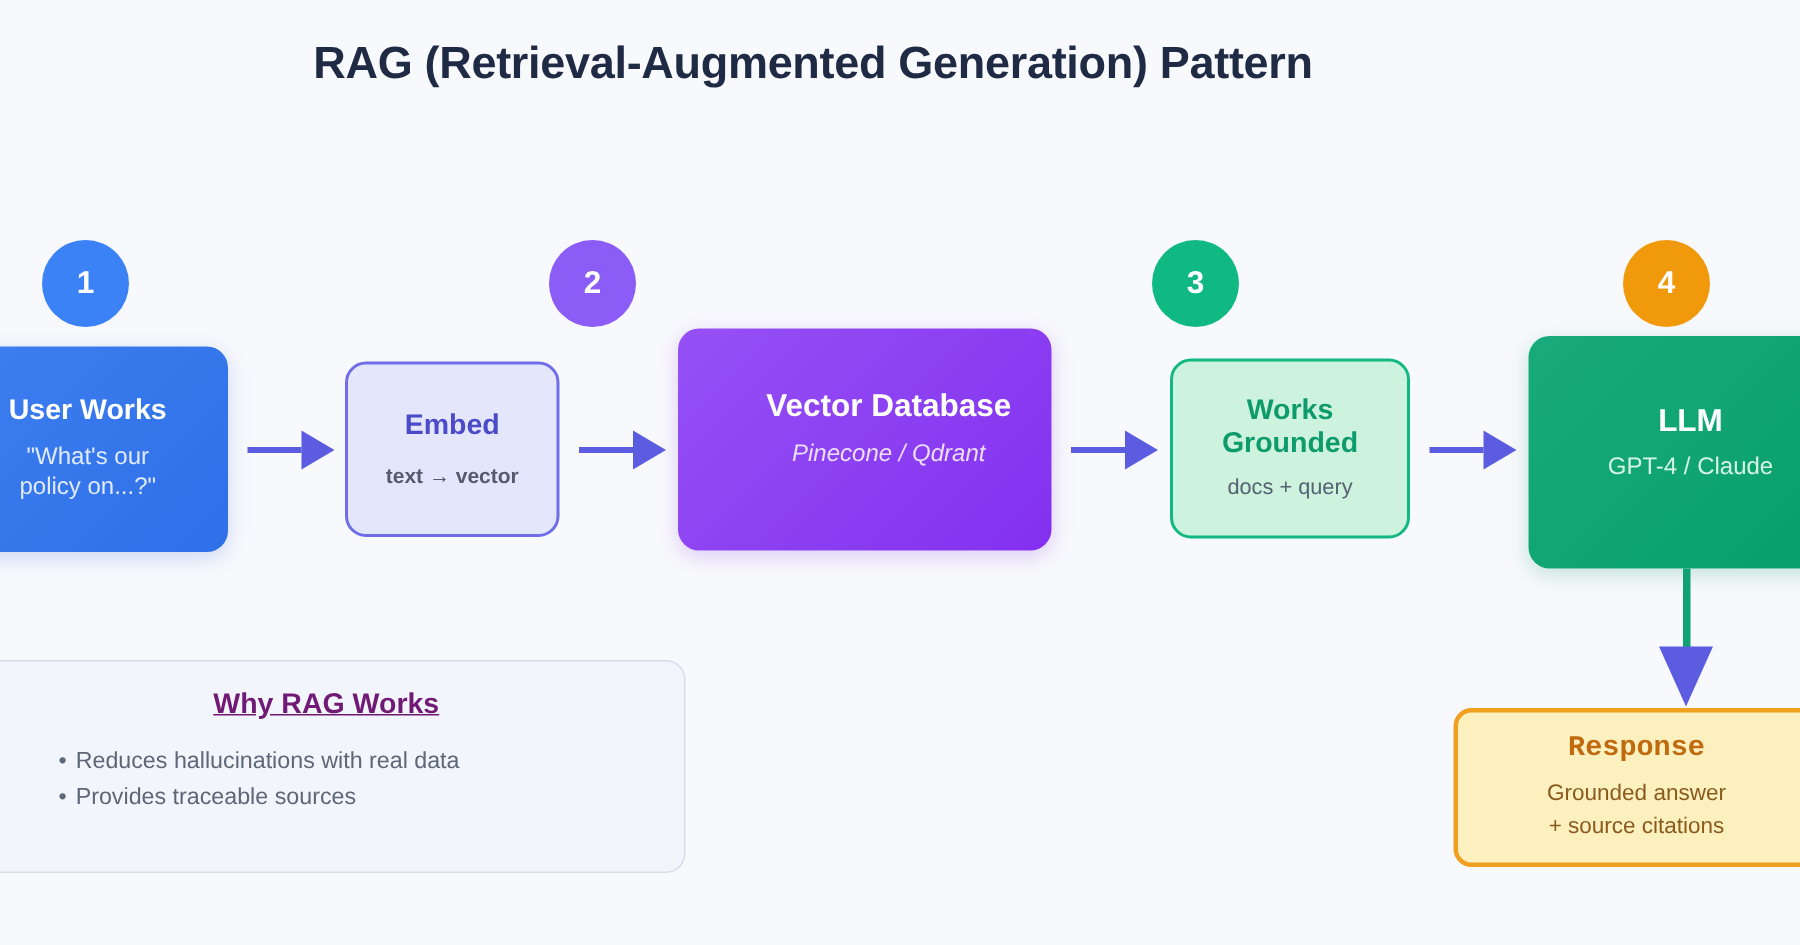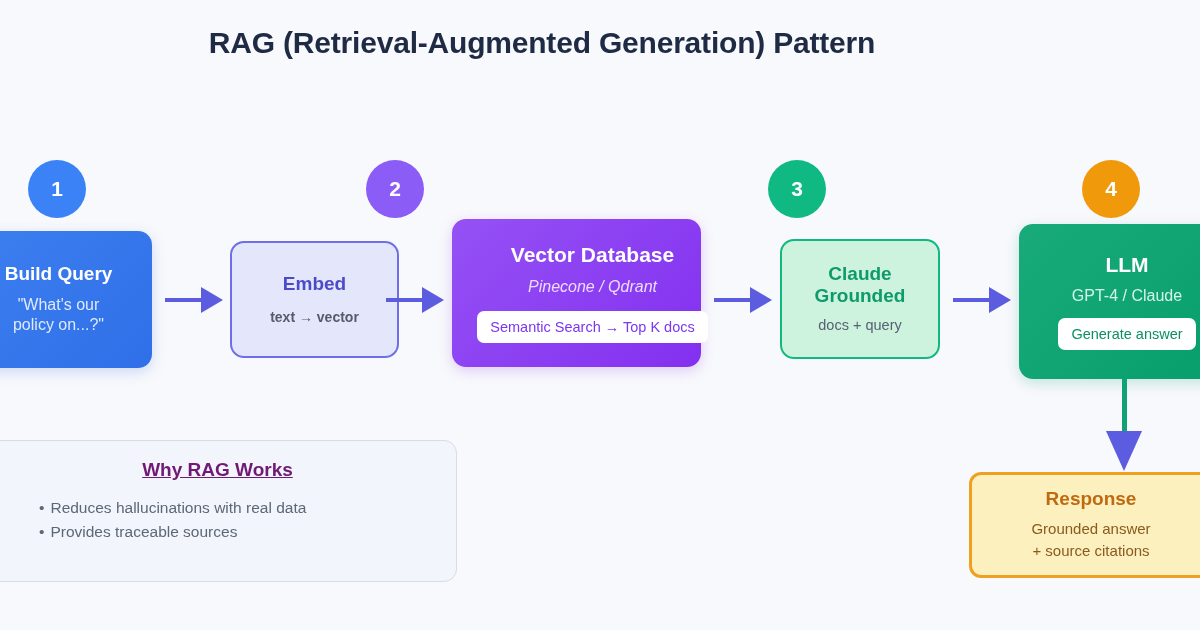--- a/index.html
+++ b/index.html
@@ -71,21 +71,21 @@
     box-shadow: 0 4px 14px rgba(45,100,220,0.22);
     padding: 0 14px;
   }
   #node-user-query .node-title { font-size: 19px; color: #ffffff; margin-bottom: 10px; }
   #node-user-query .node-sub   { font-size: 16px; color: #dfeaff; }
 
   
   #node-embed {
     left: 230px;
     top: 241px;
-    width: 169px;
+    width: 143px;
     height: 117px;
     background: #e4e7fb;
     border: 2px solid #6f6ee8;
   }
   #node-embed .node-title { font-size: 19px; color: #4b4bc9; margin-bottom: 13px; }
   #node-embed .node-sub   { font-size: 14px; color: #555b6b; font-weight: bold; }
 
   
   #node-vector-db {
     left: 452px;
@@ -135,21 +135,21 @@
   
   #node-response {
     left: 969px;
     top: 472px;
     width: 244px;
     height: 106px;
     background: #fdf0bf;
     border: 3px solid #f0a020;
     border-radius: 12px;
   }
-  #node-response .node-title { font-size: 19px; color: #c06a10; margin-bottom: 8px; }
+  #node-response .node-title { font-size: 19px; color: #c06a10; margin-bottom: 8px; font-family: Liberation Mono, monospace; }
   #node-response .node-sub   { font-size: 15px; color: #8a5a1c; line-height: 1.45; }
 
   
   .arrow-h {
     position: absolute;
     top: 293px;
     height: 14px;
     display: flex;
     align-items: center;
   }
@@ -226,21 +226,21 @@
 <div class="title">RAG (Retrieval-Augmented Generation) Pattern</div>
 
 <div class="flow">
 
   <div class="badge" style="left:28px;  top:160px; background:#3b82f6;">1</div>
   <div class="badge" style="left:366px; top:160px; background:#8b5cf6;">2</div>
   <div class="badge" style="left:768px; top:160px; background:#10b981;">3</div>
   <div class="badge" style="left:1082px;top:160px; background:#f0990a;">4</div>
 
   <div class="node" id="node-user-query">
-    <div class="node-title">Build Query</div>
+    <div class="node-title">User Works</div>
     <div class="node-sub">
       <div>"What's our</div>
       <div>policy on...?"</div>
     </div>
   </div>
 
   <div class="arrow-h" style="left:165px; width:58px;">
     <div class="shaft"></div>
     <div class="head"></div>
   </div>
@@ -251,45 +251,43 @@
   </div>
 
   <div class="arrow-h" style="left:386px; width:58px;">
     <div class="shaft"></div>
     <div class="head"></div>
   </div>
 
   <div class="node" id="node-vector-db">
     <div class="node-title">Vector Database</div>
     <div class="node-sub">Pinecone / Qdrant</div>
-    <div class="pill">Semantic Search → Top K docs</div>
   </div>
 
   <div class="arrow-h" style="left:714px; width:58px;">
     <div class="shaft"></div>
     <div class="head"></div>
   </div>
 
   <div class="node" id="node-build-context">
     <div class="node-title">
-      <div>Claude</div>
+      <div>Works</div>
       <div>Grounded</div>
     </div>
     <div class="node-sub">docs + query</div>
   </div>
 
   <div class="arrow-h" style="left:953px; width:58px;">
     <div class="shaft"></div>
     <div class="head"></div>
   </div>
 
   <div class="node" id="node-llm">
     <div class="node-title">LLM</div>
     <div class="node-sub">GPT-4 / Claude</div>
-    <div class="pill">Generate answer</div>
   </div>
 
   <div class="arrow-v">
     <div class="shaft-v"></div>
     <div class="head-v"></div>
   </div>
 
   <div class="node" id="node-response">
     <div class="node-title">Response</div>
     <div class="node-sub">

